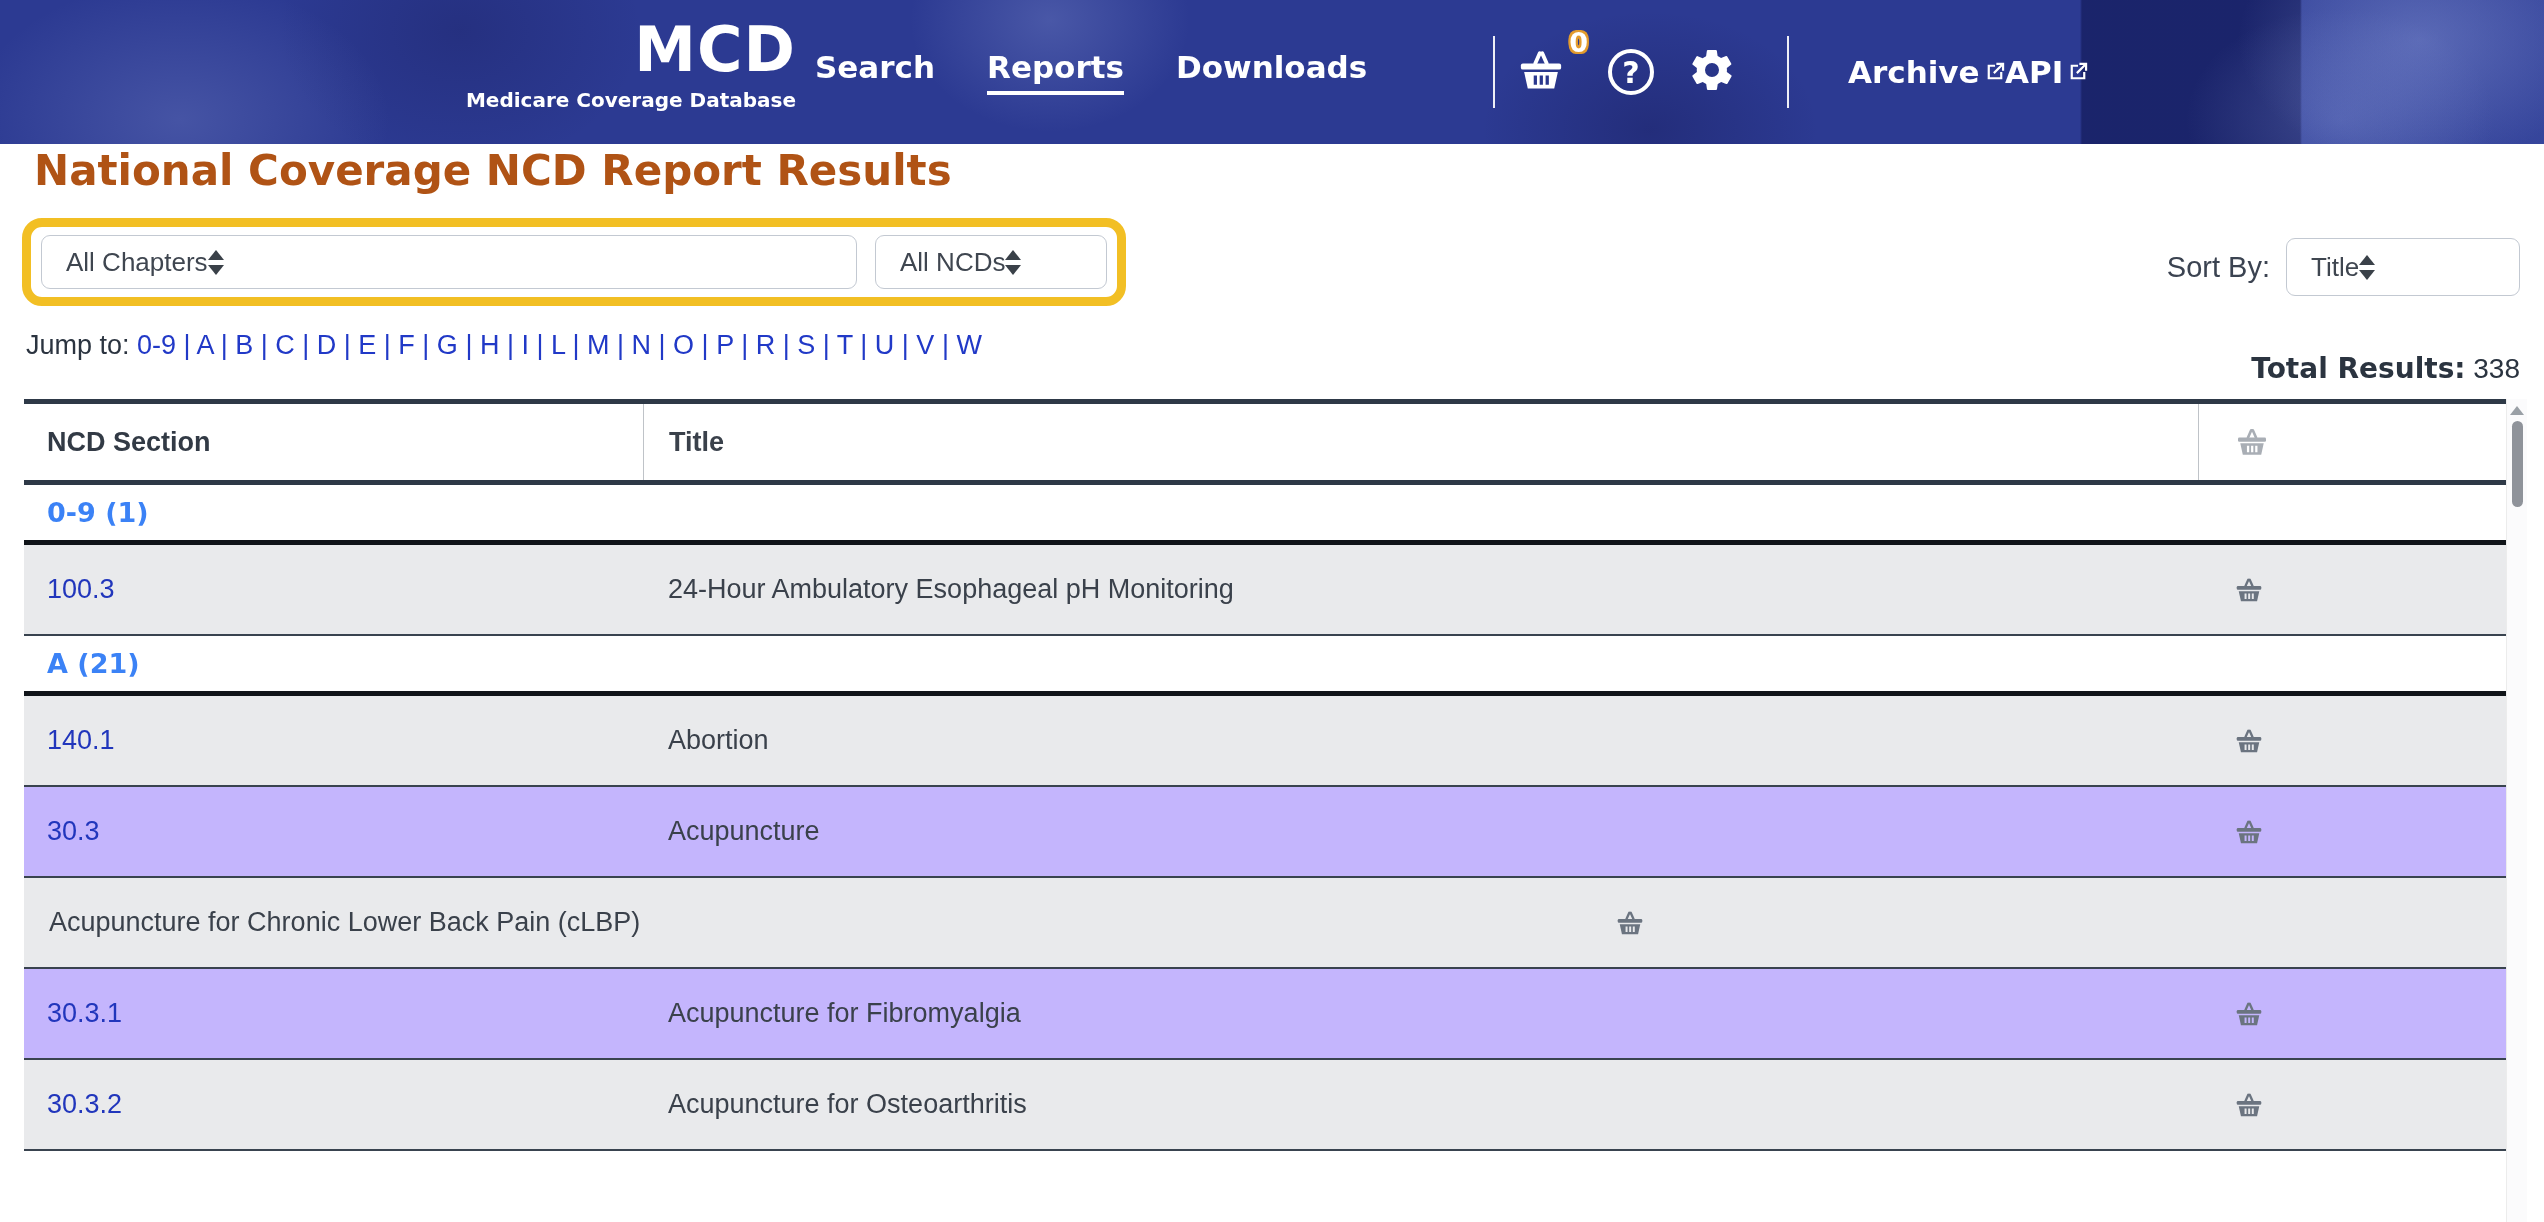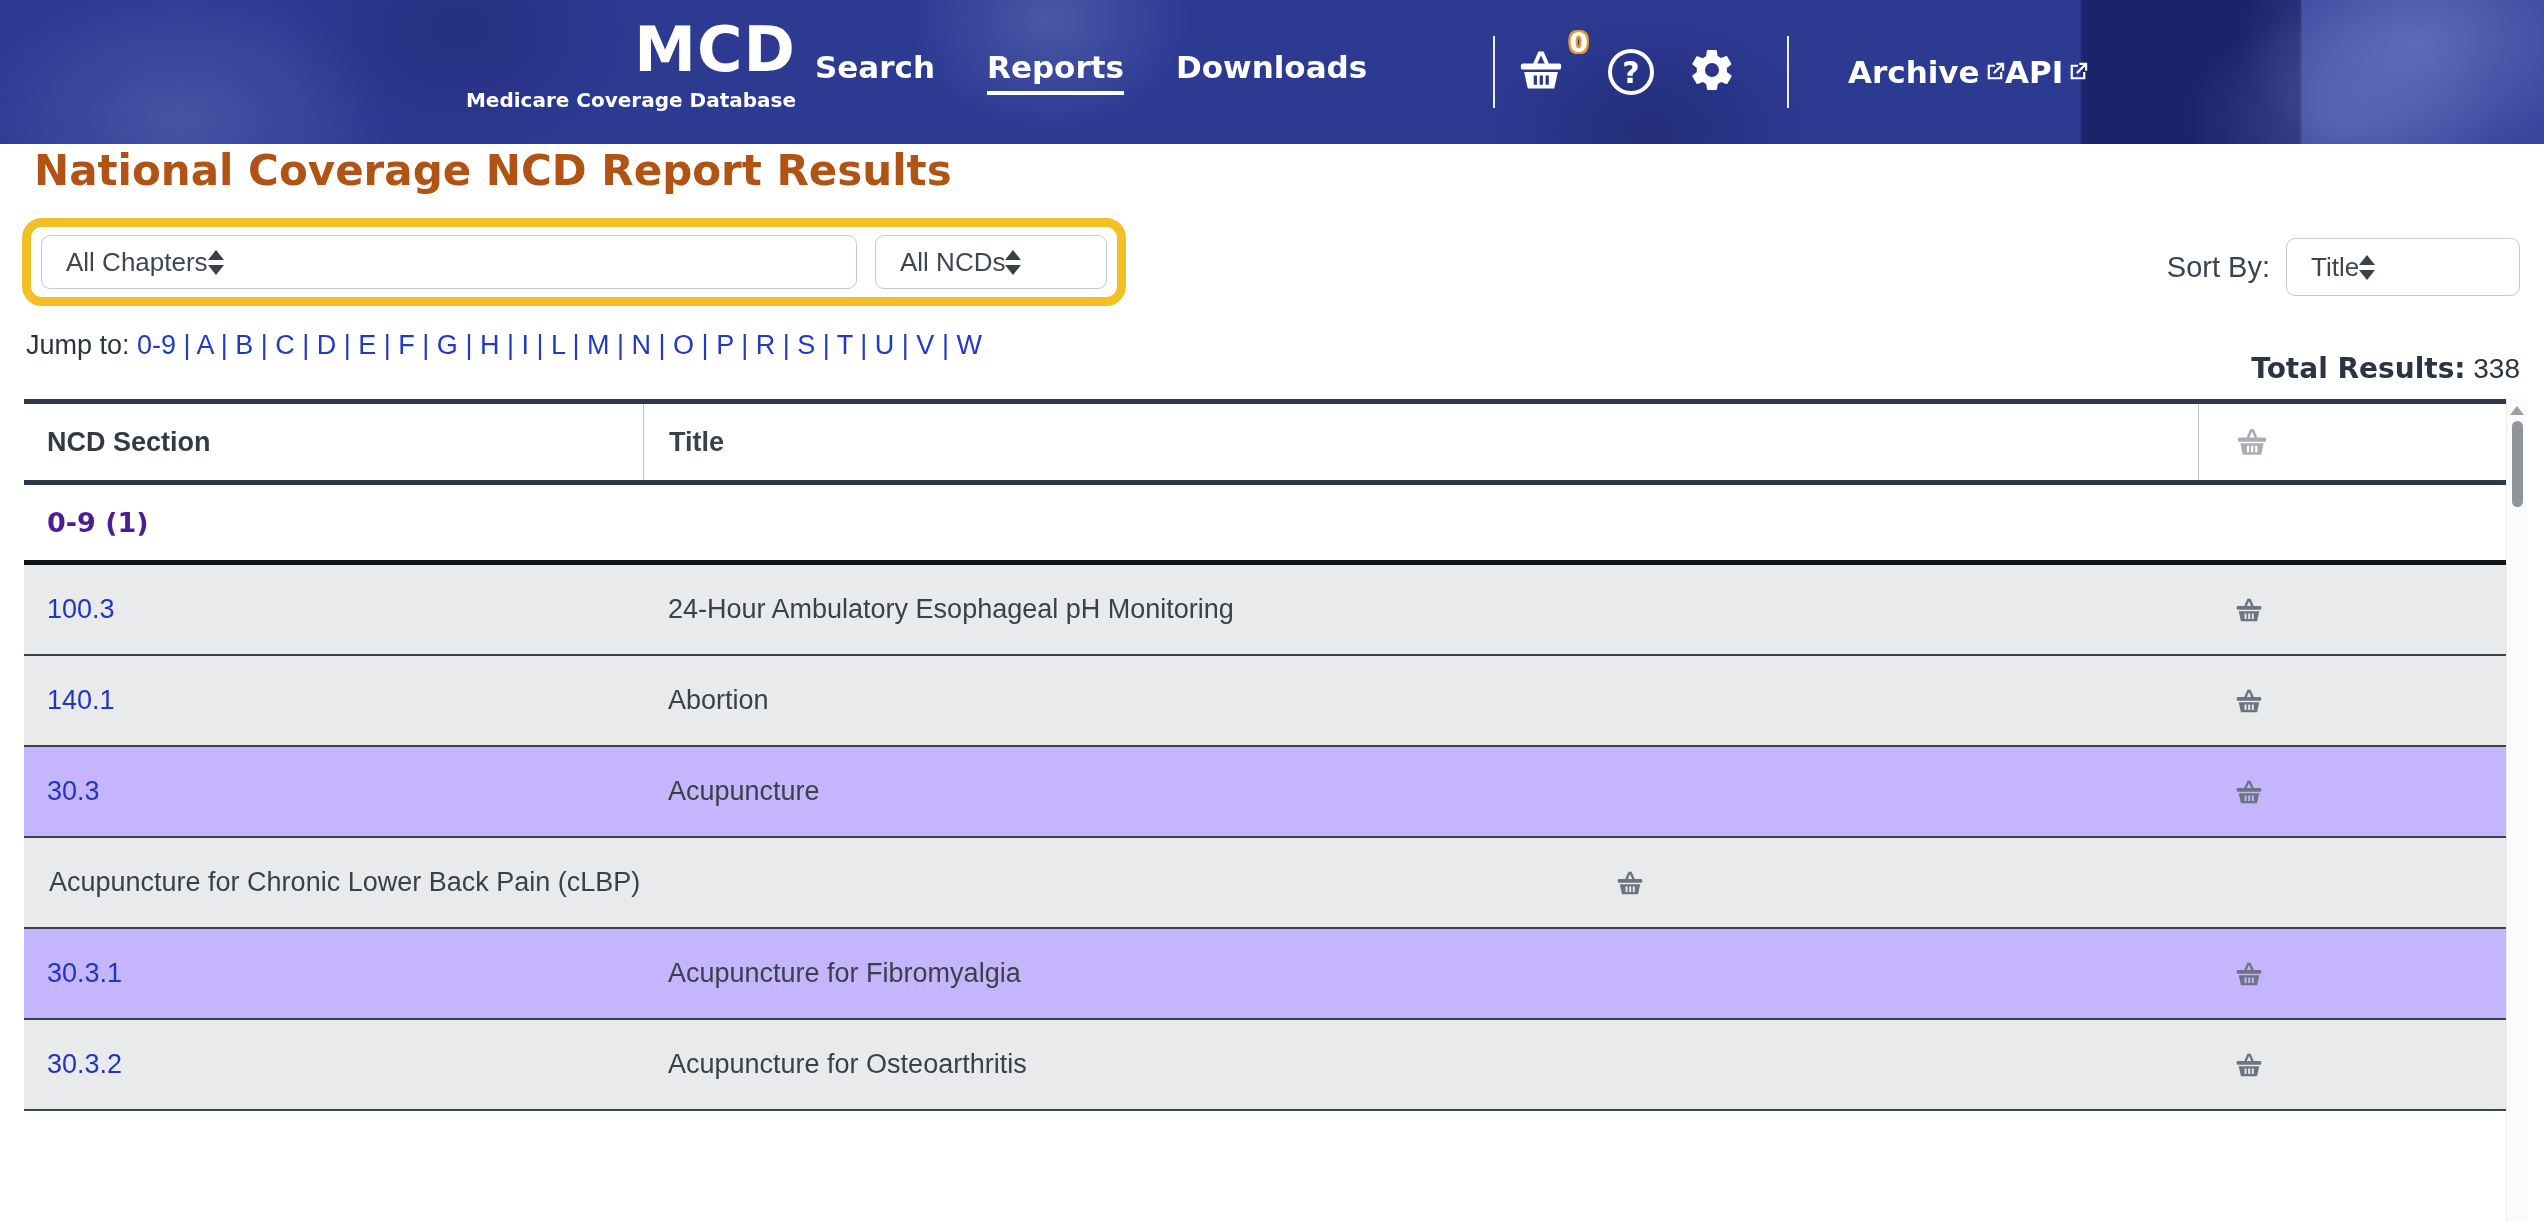--- a/index.html
+++ b/index.html
@@ -62,22 +62,22 @@
   
   .ncd-table{position:absolute;left:24px;top:399px;width:2484px;}
   .trow{display:flex;width:100%;box-sizing:border-box;}
   .cell{display:flex;align-items:center;box-sizing:border-box;}
   .section-cell{flex:0 0 619px;padding-left:23px;}
   .title-cell{flex:0 0 1555px;padding-left:25px;color:#3a414b;}
   .basket-cell{flex:0 0 310px;padding-left:36px;}
   .thead-row{height:86px;border-top:5px solid #2e3947;border-bottom:5px solid #2e3947;background:#fff;
     font-weight:bold;font-size:27px;color:#323a45;}
   .thead-row .cell+ .cell{border-left:1px solid #bfc3c8;height:100%;}
-  .group-row{height:80px;background:#fff;border-bottom:5px solid #101419;
-    font-family:"DejaVu Sans",sans-serif;font-weight:bold;font-size:27px;color:#4c1d95;}
+  .group-row{height:60px;background:#fff;border-bottom:5px solid #101419;
+    font-family:"DejaVu Sans",sans-serif;font-weight:bold;font-size:27px;color:#3b82f6;}
   .data-row{height:91px;border-bottom:2px solid #39434f;font-size:27px;}
   .data-row.gray{background:#e9eaec;}
   .data-row.white{background:#c4b5fd;}
   .section-link{color:#2136bc;text-decoration:none;cursor:pointer;}
   .row-basket{color:#6b7480;display:inline-flex;cursor:pointer;}
   .hdr-basket{color:#a9aeb5;display:inline-flex;}
 
   
   .scrollbar{position:absolute;left:2506px;top:399px;width:20px;height:823px;background:#fbfbfc;border-left:1px solid #ececec;
     display:flex;flex-direction:column;align-items:center;}
@@ -220,20 +220,23 @@
             <span class="row-basket">
               <svg width="30" height="28" viewBox="0 0 24 24" fill="currentColor">
                 <path d="M9 8.6 L11.4 3.2" stroke="currentColor" stroke-width="2" fill="none" stroke-linecap="round"></path>
                 <path d="M15 8.6 L12.6 3.2" stroke="currentColor" stroke-width="2" fill="none" stroke-linecap="round"></path>
                 <rect x="1.5" y="8.6" width="21" height="3.2" rx="1"></rect>
                 <path fill-rule="evenodd" d="M3.2 13h17.6l-1.9 8.6H5.1L3.2 13zm5 1.9h1.7v4.8H8.2zm3.1 0h1.7v4.8h-1.7zm3.1 0h1.7v4.8h-1.7z"></path>
               </svg>
             </span>
           </div>
         </div>
+        <div class="trow group-row">
+          <div class="cell section-cell">A (21)</div>
+        </div>
         <div class="trow data-row gray">
           <div class="cell section-cell">
             <a class="section-link">140.1</a>
           </div>
           <div class="cell title-cell">Abortion</div>
           <div class="cell basket-cell">
             <span class="row-basket">
               <svg width="30" height="28" viewBox="0 0 24 24" fill="currentColor">
                 <path d="M9 8.6 L11.4 3.2" stroke="currentColor" stroke-width="2" fill="none" stroke-linecap="round"></path>
                 <path d="M15 8.6 L12.6 3.2" stroke="currentColor" stroke-width="2" fill="none" stroke-linecap="round"></path>

